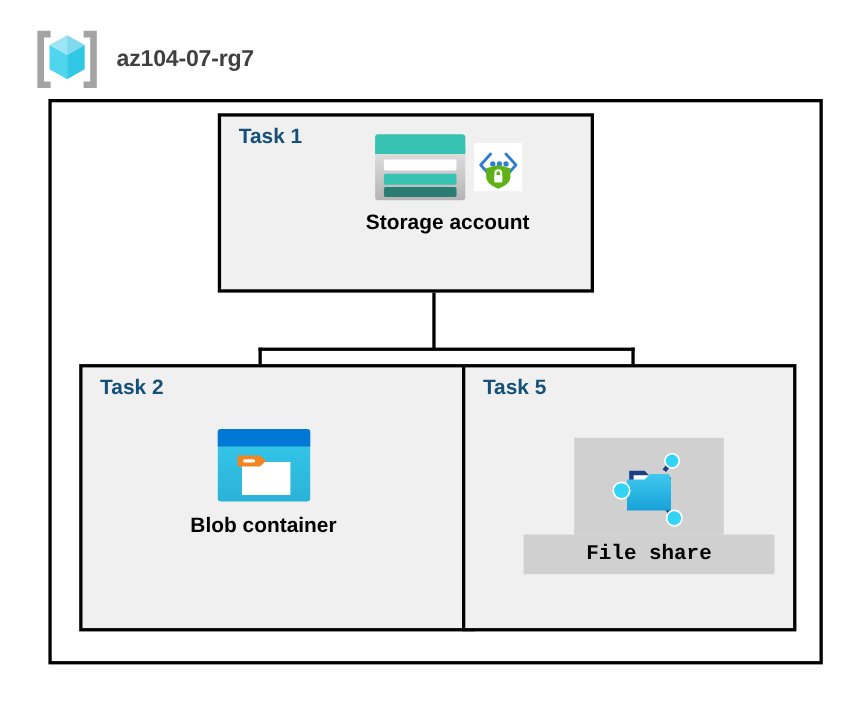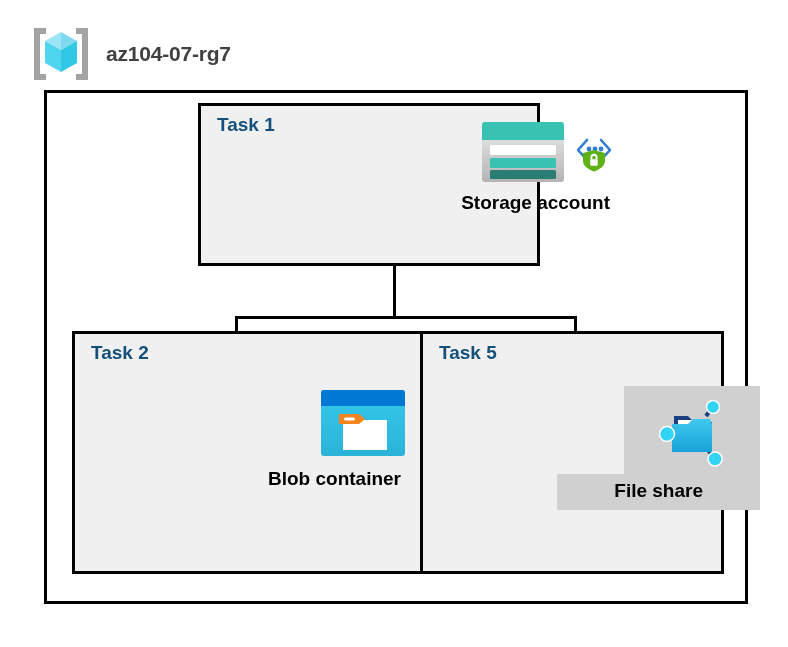--- a/index.html
+++ b/index.html
@@ -68,39 +68,39 @@
     font-weight: bold;
     color: #15507b;
     white-space: nowrap;
   }
 
   
   .node {
     position: absolute;
     display: flex;
     flex-direction: column;
-    align-items: flex-end;
+    align-items: center;
   }
   .node-icons {
     display: flex;
     align-items: center;
     gap: 6px;
   }
   .node-caption {
     margin-top: 7px;
     font-size: 19px;
     font-weight: bold;
     color: #000000;
     white-space: nowrap;
     padding: 1px 6px;
   }
 
   #node-storage { left: 198px; top: 120px; width: 418px; }
   #node-blob    { left: 72px;  top: 388px; width: 335px; }
-  #node-fileshare { left: 420px; top: 386px; width: 340px; }
+  #node-fileshare { left: 420px; top: 398px; width: 340px; font-family: Liberation Mono, monospace; }
 
   
   #fileshare-icon-wrap {
     background: #d0d0d0;
     padding: 8px 30px 4px 30px;
   }
   #node-fileshare .node-caption {
     background: #d0d0d0;
     padding: 6px 57px 8px 57px;
     margin-top: 0;

